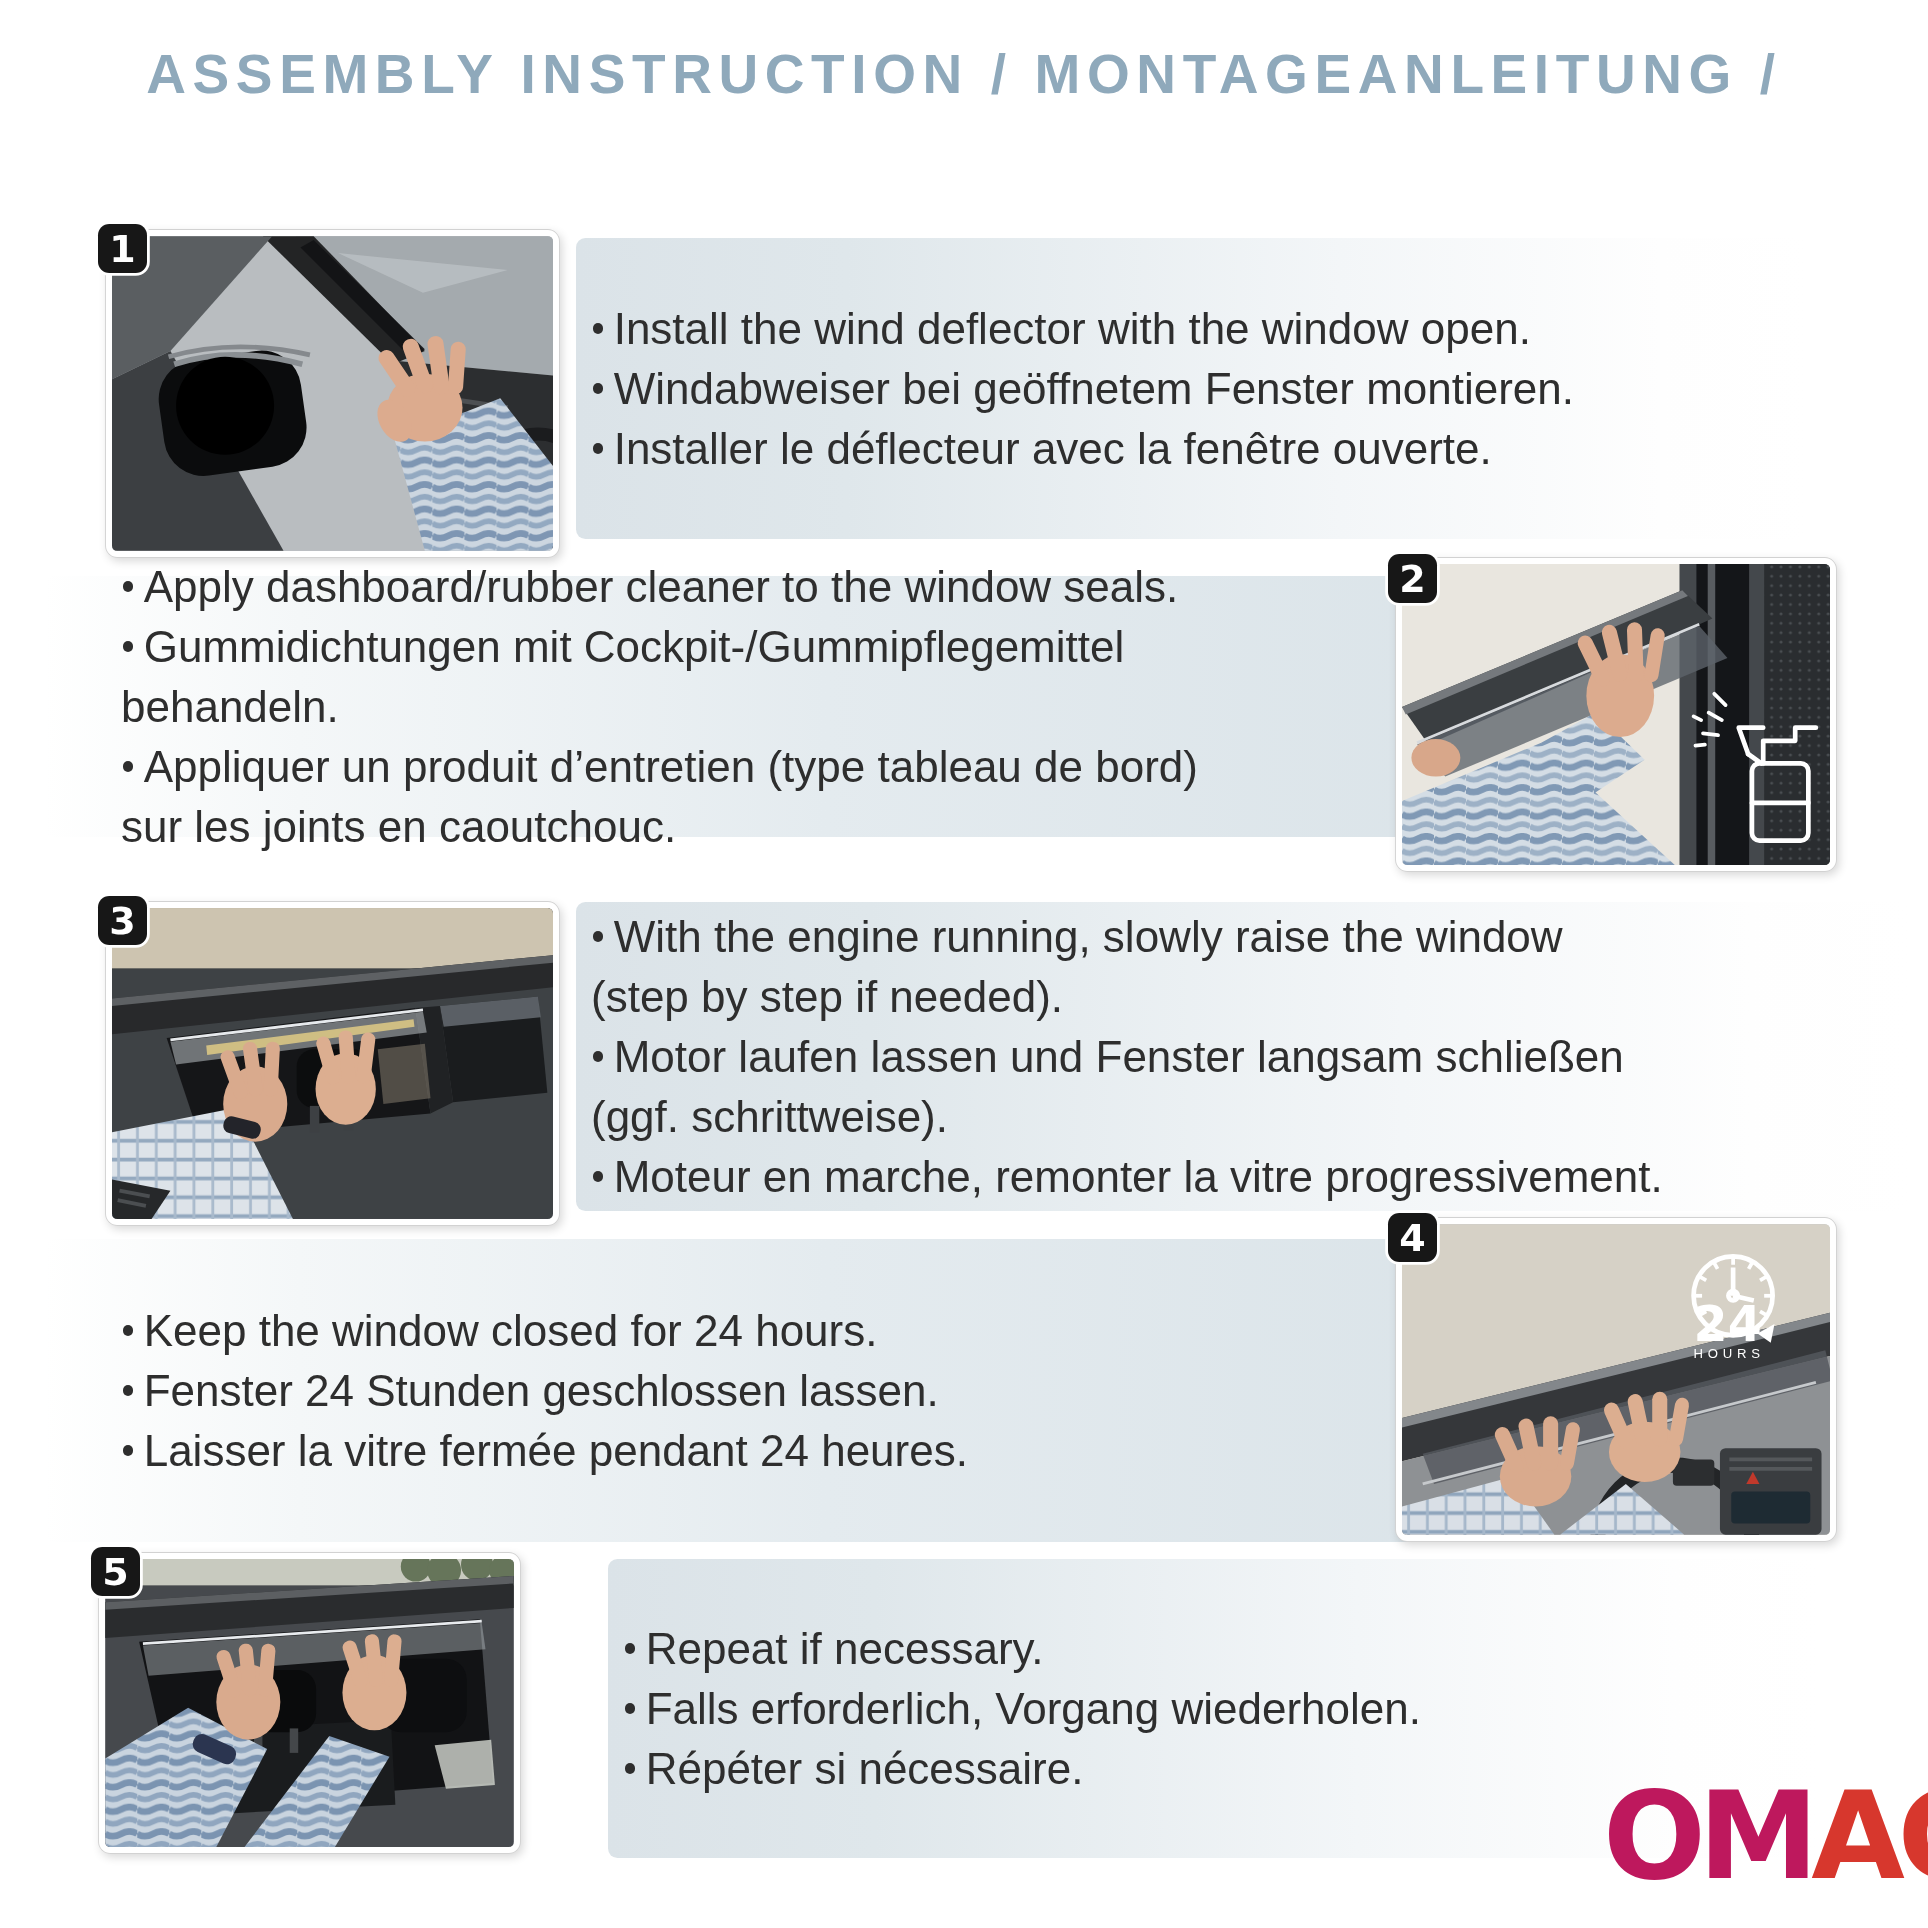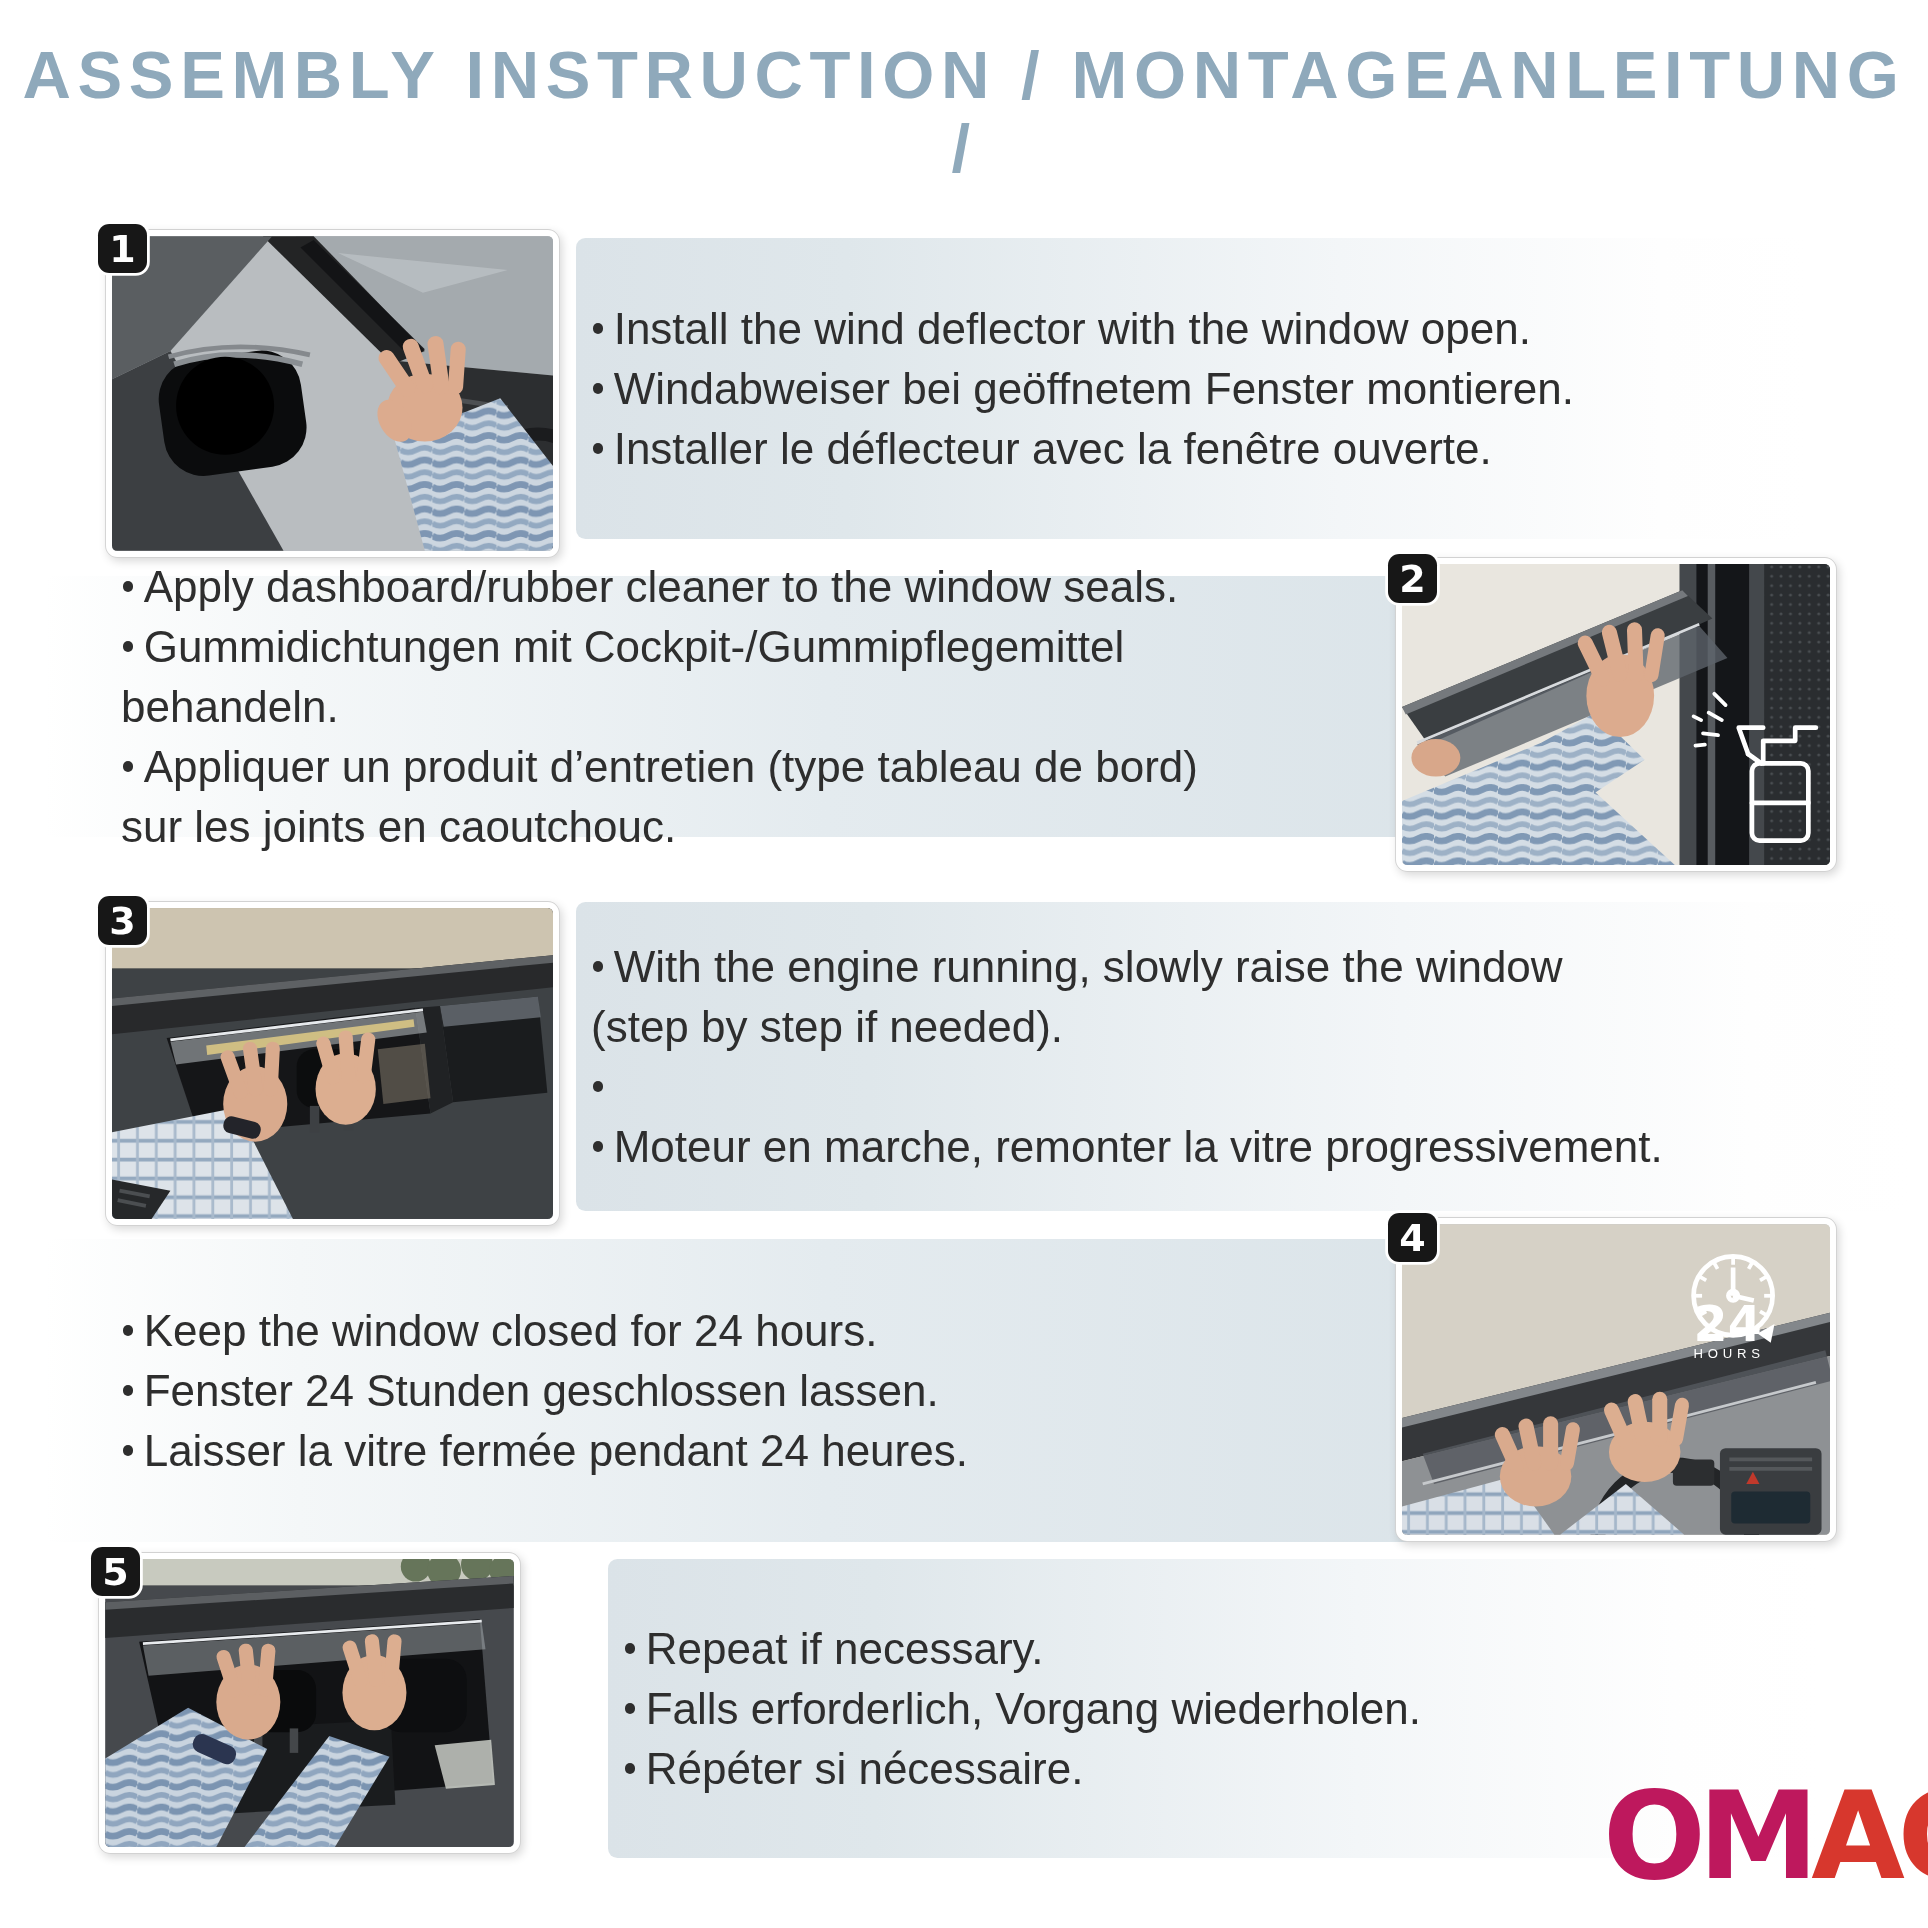--- a/index.html
+++ b/index.html
@@ -1,20 +1,20 @@
 <!DOCTYPE html>
 <html style="font-size:15px"><head>
 <meta charset="utf-8">
 <style>
   html,body{margin:0;padding:0;background:#ffffff;}
   .page{position:relative;width:1928px;height:1928px;background:#fff;overflow:hidden;
         font-family:"Liberation Sans",sans-serif;}
   
   .title{position:absolute;left:0;top:38px;width:100%;text-align:center;
-         color:#8fa9bb;font-weight:bold;font-size:67px;line-height:73px;letter-spacing:6.6px;}
+         color:#8fa9bb;font-weight:bold;font-size:55px;line-height:73px;letter-spacing:6.6px;}
   .title .tline{display:block;}
   
   .tbox{position:absolute;border-radius:9.4px;display:flex;flex-direction:column;justify-content:center;
         font-size:44px;line-height:60px;color:#2e2e2e;}
   .tbox.left-fade{background:linear-gradient(90deg,#dbe3e8 0%,#dfe7eb 22%,#f3f6f8 62%,#fefefe 88%,#ffffff 100%);}
   .tbox.right-fade{background:linear-gradient(90deg,#ffffff 0%,#f4f7f8 18%,#e4ebef 55%,#dbe4e9 100%);}
   .bullet-line{white-space:nowrap;}
   .dot{display:inline-block;width:10.4px;height:10.4px;border-radius:50%;background:#2e2e2e;
        margin:0 10.4px 6.6px 1.9px;vertical-align:middle;}
   
@@ -182,21 +182,21 @@
       <polygon points="0,288 62,300 42,330 0,330" fill="#26282a"></polygon>
       <g stroke="#4b4e51" stroke-width="4">
         <line x1="8" y1="300" x2="40" y2="306"></line>
           <line x1="6" y1="310" x2="36" y2="316"></line>
       </g>
     </svg>
   </div>
   <div class="badge" style="left:98px;top:896px;">3</div>
   <div class="tbox left-fade" style="left:576px;top:902px;width:1318px;height:309px;padding-left:15px;">
       <div class="bullet-line"><span class="dot"></span><span>With the engine running, slowly raise the window<br>(step by step if needed).</span></div>
-      <div class="bullet-line"><span class="dot"></span></div>
+      <div class="bullet-line"><span class="dot"></span><span>Motor laufen lassen und Fenster langsam schließen<br>(ggf. schrittweise).</span></div>
       <div class="bullet-line"><span class="dot"></span><span>Moteur en marche, remonter la vitre progressivement.</span></div>
     </div>
 
   <div class="tbox right-fade" style="left:44px;top:1239px;width:1345px;height:303px;padding-left:77px;">
       <div class="bullet-line"><span class="dot"></span><span>Keep the window closed for 24 hours.</span></div>
       <div class="bullet-line"><span class="dot"></span><span>Fenster 24 Stunden geschlossen lassen.</span></div>
       <div class="bullet-line"><span class="dot"></span><span>Laisser la vitre fermée pendant 24 heures.</span></div>
     </div>
   <div class="photo" style="left:1396px;top:1218px;width:428px;height:311px;">
     <svg width="428" height="311" viewBox="0 0 455 330">

